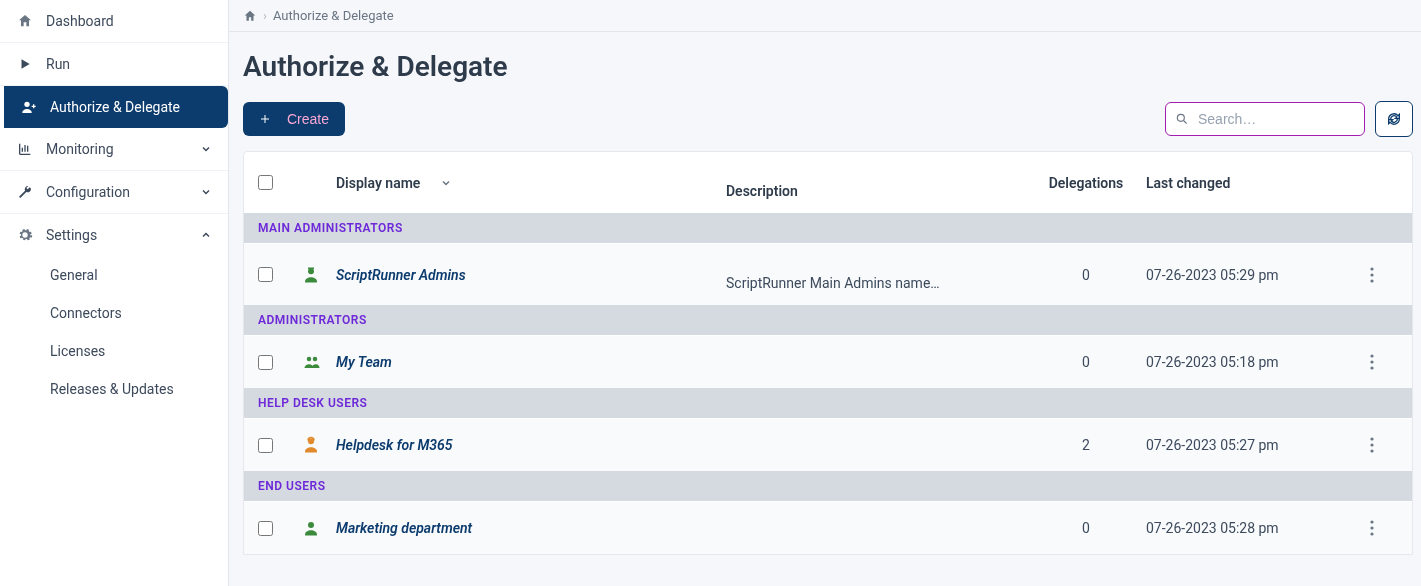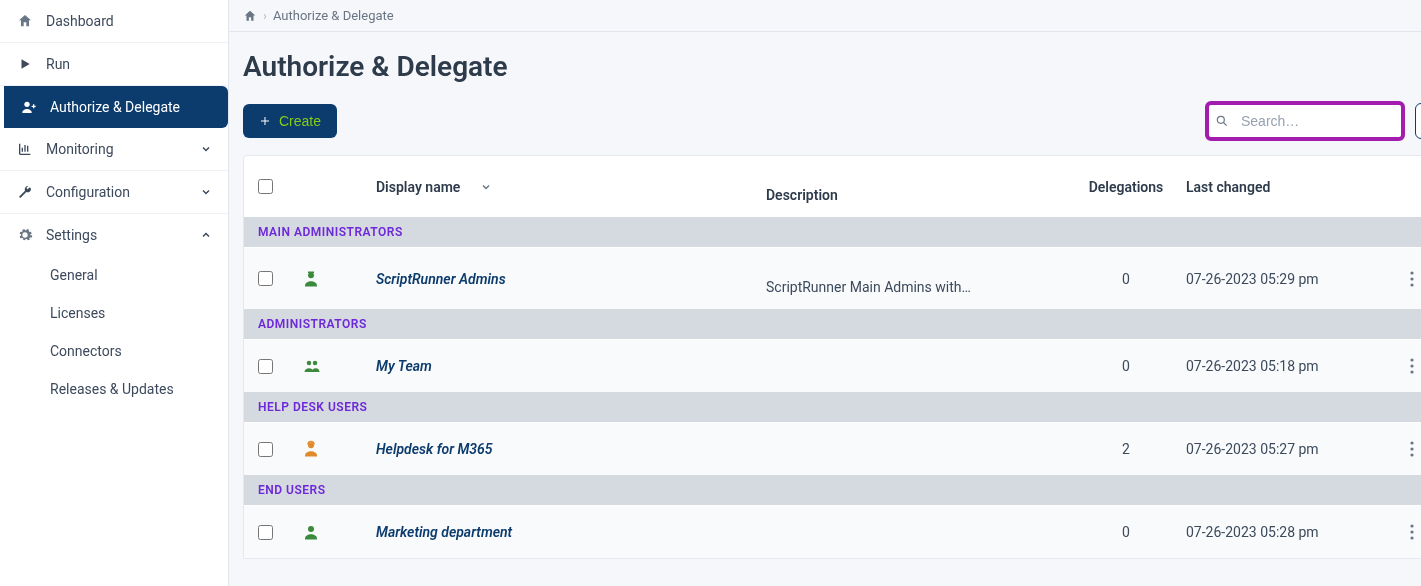--- a/index.html
+++ b/index.html
@@ -83,43 +83,43 @@
       font-weight: 600;
       color: #2e3b4b;
       margin-bottom: 18px;
     }
     .toolbar {
       display: flex;
       align-items: center;
     }
     .btn-primary {
       background: #0c3b6d;
-      color: #84cc16;
+      color: #f9a8d4;
       border: none;
       border-radius: 6px;
       padding: 9px 16px;
       font-size: 14px;
       cursor: pointer;
       display: inline-flex;
       align-items: center;
-      gap: 8px;
+      gap: 16px;
     }
     .toolbar-right {
       margin-left: auto;
       display: flex;
       align-items: center;
       gap: 10px;
     }
     .search-wrap {
       position: relative;
     }
     .search-input {
       width: 200px;
       padding: 8px 12px 8px 32px;
-      border: 4px solid #a21caf;
+      border: 1px solid #a21caf;
       border-radius: 6px;
       font-size: 14px;
       color: #3d4a5c;
       background: #fff;
     }
     .search-input::placeholder { color: #97a2b0; }
     .search-icon-wrap {
       position: absolute;
       left: 10px;
       top: 50%;
@@ -148,21 +148,21 @@
     }
     .thead {
       display: flex;
       align-items: center;
       padding: 14px 14px;
       font-weight: 600;
       color: #2e3b4b;
     }
     .col-check { width: 44px; display:flex; align-items:center; }
     .col-icon  { width: 34px; display:flex; align-items:center; }
-    .col-name  { width: 390px; display:flex; align-items:center; gap:20px;margin-left:40px; }
+    .col-name  { width: 390px; display:flex; align-items:center; gap:20px; }
     .col-desc  { width: 300px; display:flex; align-items:center;margin-top:17px; }
     .col-deleg { width: 120px; display:flex; align-items:center; justify-content:center; }
     .col-date  { width: 220px; display:flex; align-items:center; }
     .col-more  { flex:1; display:flex; align-items:center; justify-content:flex-end; padding-right:20px; }
 
     .group-hdr {
       background: #d5d9e0;
       color: #6d28d9;
       font-size: 12px;
       font-weight: 600;
@@ -269,24 +269,24 @@
       <svg width="12" height="12" viewBox="0 0 24 24" fill="none" stroke="#3d4a5c" stroke-width="3">
           <path d="M6 15l6-6 6 6"></path>
         </svg>
     </span>
   </div>
 
   <div class="sub-item">
     <span>General</span>
   </div>
   <div class="sub-item">
+    <span>Connectors</span>
+  </div>
+  <div class="sub-item">
     <span>Licenses</span>
-  </div>
-  <div class="sub-item">
-    <span>Connectors</span>
   </div>
   <div class="sub-item">
     <span>Releases &amp; Updates</span>
   </div>
 </aside>
 
 <main class="main">
 
   <div class="breadcrumb-bar">
     <span>
@@ -372,21 +372,21 @@
               <circle cx="12" cy="7" r="4"></circle>
               <path d="M4 21c0-4 4-6 8-6s8 2 8 6v1H4z"></path>
               <rect x="8" y="2" width="8" height="2"></rect>
             </svg>
         </span>
       </div>
       <div class="col-name">
           <span class="name-link">ScriptRunner Admins</span>
         </div>
       <div class="col-desc">
-          <span>ScriptRunner Main Admins with…</span>
+          <span>ScriptRunner Main Admins name…</span>
         </div>
       <div class="col-deleg">
           <span>0</span>
         </div>
       <div class="col-date">
           <span>07-26-2023 05:29 pm</span>
         </div>
       <div class="col-more">
         <button class="more-btn">
           <span>

